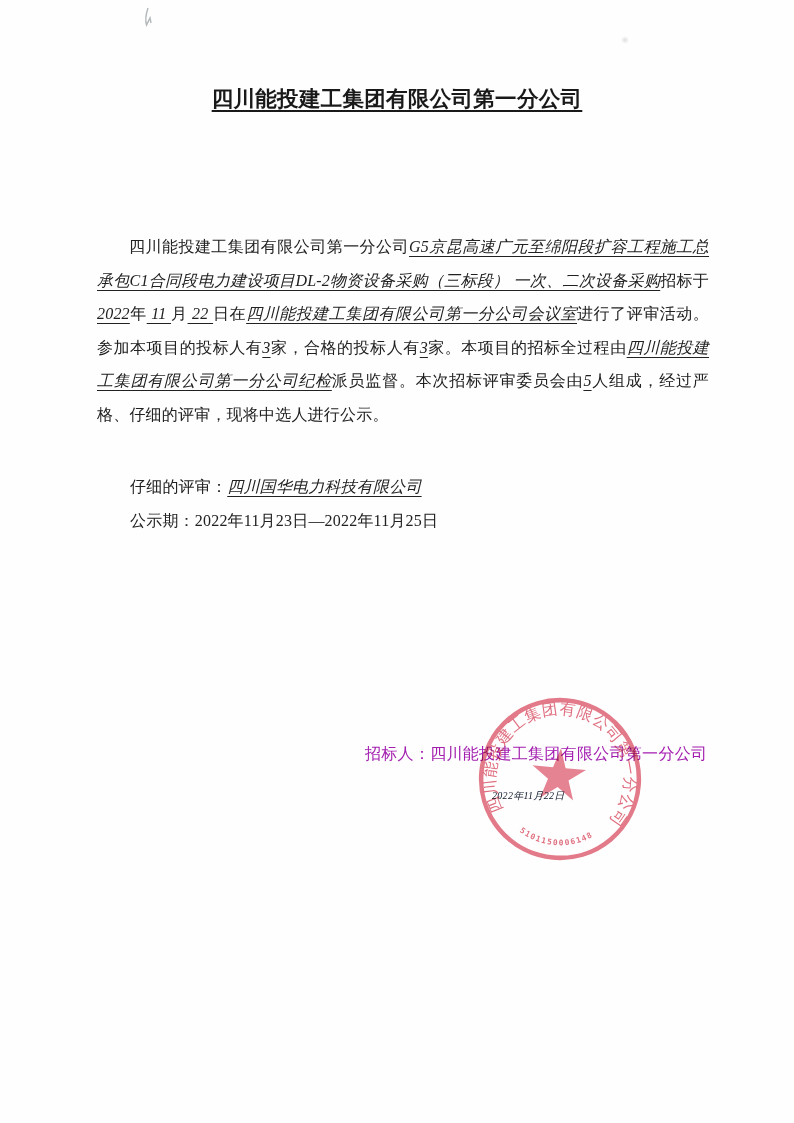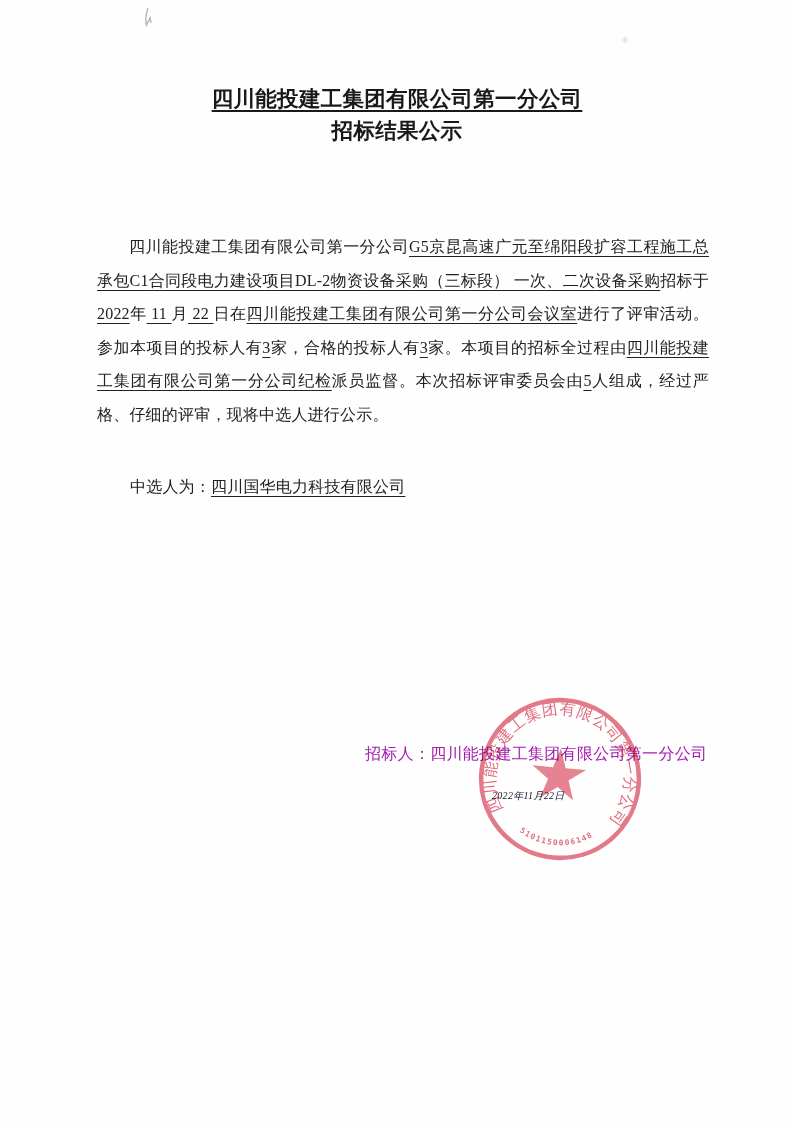--- a/index.html
+++ b/index.html
@@ -40,20 +40,21 @@
     font-size:16px;line-height:33.6px;
     text-align:justify;
     text-indent:32px;
     color:#212121;
     letter-spacing:.2px;
   }
   .u{
     text-decoration:underline;
     text-decoration-thickness:1.2px;
     text-underline-offset:3.5px;
+    font-style:italic;
   }
   
   .closing{
     position:absolute;left:97px;top:470px;width:612px;
     font-size:16px;line-height:33.5px;color:#212121;letter-spacing:.2px;
   }
   .c-line{padding-left:33px;}
   .contact-line{padding-left:33px;}
   .contact-line .u{padding-right:22px;}
   
@@ -86,27 +87,27 @@
 
 <div class="page">
 
   <svg class="artifact-pen" viewBox="0 0 16 24">
     <path d="M8 2 C6 8 5 14 6.5 19 L10 12 L11 17" fill="none" stroke="#9aa0a5" stroke-width="1.4" opacity="0.75"></path>
   </svg>
   <div class="artifact-smudge"></div>
 
   <div class="title-block">
     <div><span class="tl-u">四川能投建工集团有限公司第一分公司</span></div>
-    <div>招标结果公示</div>
   </div>
 
   <div class="para"><span>四川能投建工集团有限公司第一分公司</span><span class="u">G5京昆高速广元至绵阳段扩容工程施工总承包C1合同段电力建设项目DL-2物资设备采购（三标段） 一次、二次设备采购</span><span>招标于</span><span class="u">2022</span><span>年</span><span class="u">&nbsp;11&nbsp;</span><span>月</span><span class="u">&nbsp;22&nbsp;</span><span>日在</span><span class="u">四川能投建工集团有限公司第一分公司会议室</span><span>进行了评审活动。参加本项目的投标人有</span><span class="u">3</span><span>家，合格的投标人有</span><span class="u">3</span><span>家。本项目的招标全过程由</span><span class="u">四川能投建工集团有限公司第一分公司纪检</span><span>派员监督。本次招标评审委员会由</span><span class="u">5</span><span>人组成，经过严格、仔细的评审，现将中选人进行公示。</span></div>
 
   <div class="closing">
-    <div class="c-line"><span>中选人为：</span><span class="u">四川国华电力科技有限公司</span></div>
+    <div class="c-line"><span>仔细的评审：</span><span class="u">四川国华电力科技有限公司</span></div>
+    <div class="c-line">公示期：2022年11月23日—2022年11月25日</div>
   </div>
 
   <div class="bidder">招标人：四川能投建工集团有限公司第一分公司</div>
   <div class="sign-date">2022年11月22日</div>
 
   <svg class="seal" viewBox="0 0 200 200">
     <defs>
       <path id="sealRingPath" d="M 36.1 144.7 A 78 78 0 1 1 163.9 144.7" fill="none"></path>
       <path id="sealNumPath" d="M 48.6 161.3 A 80 80 0 0 0 151.4 161.3" fill="none"></path>
     </defs>

